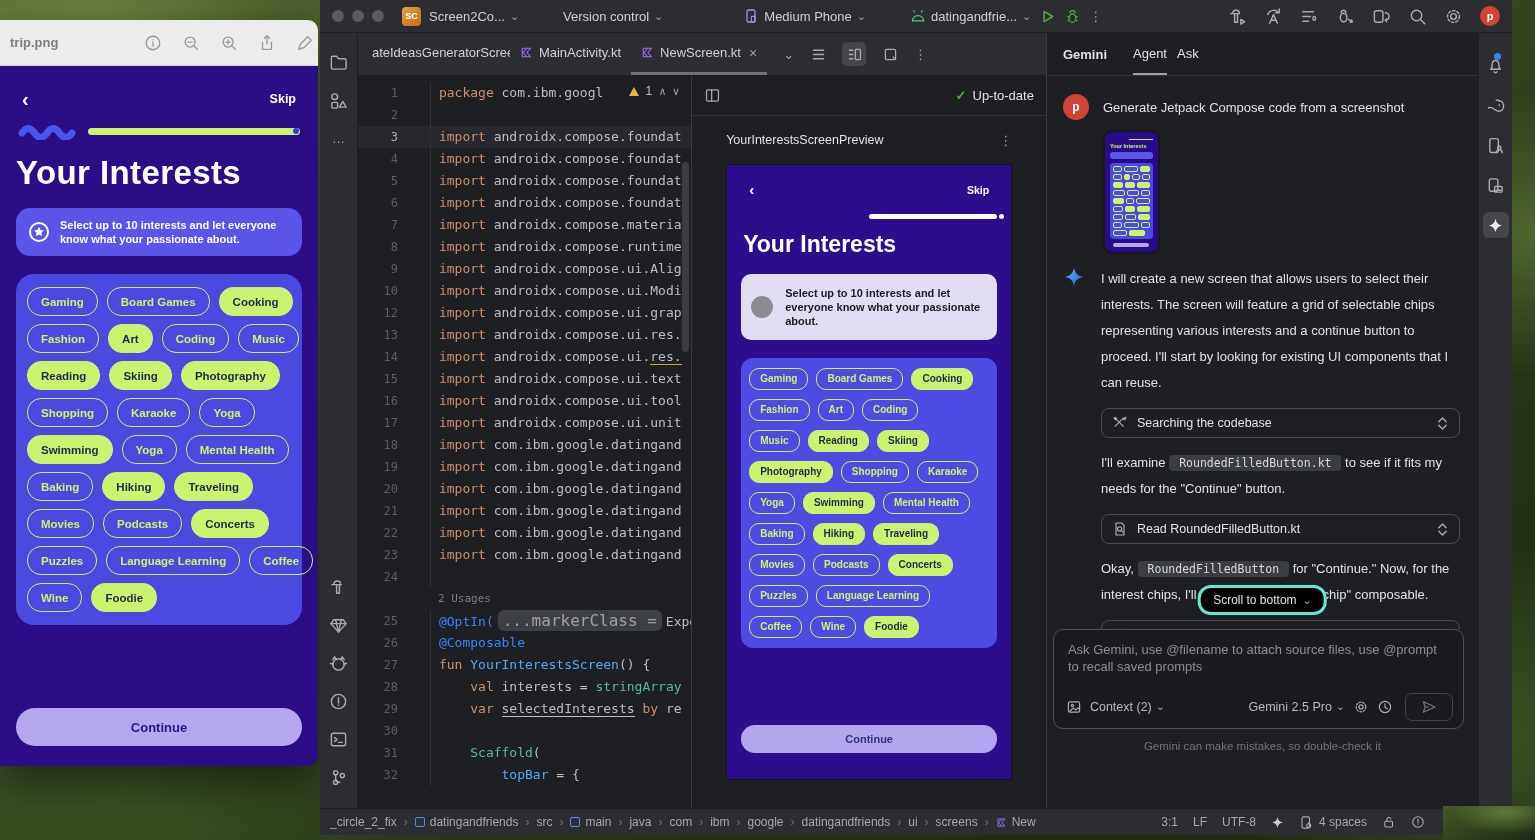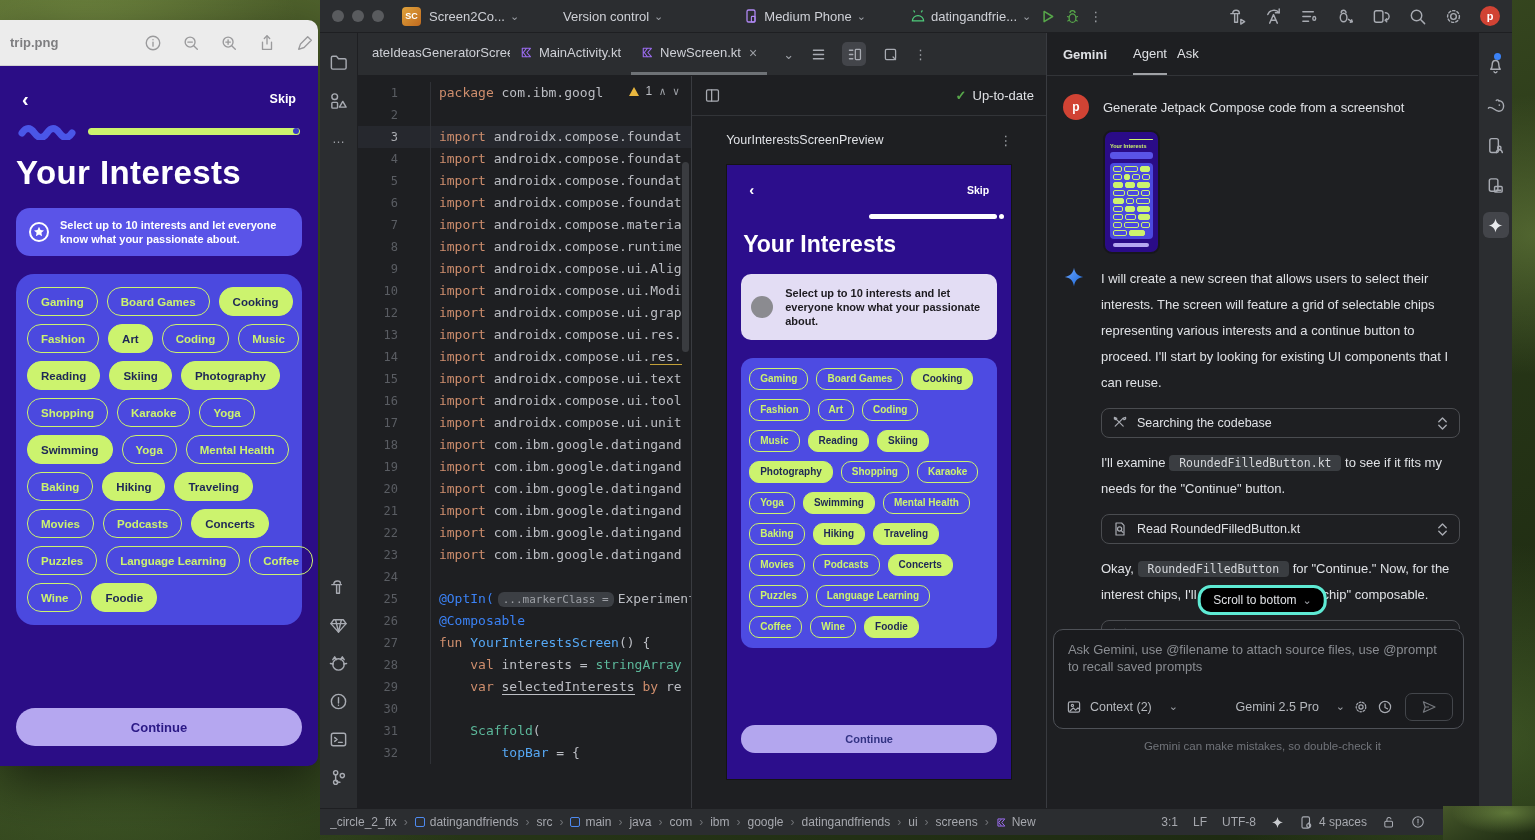--- a/index.html
+++ b/index.html
@@ -81,21 +81,21 @@
     font-family:"DejaVu Sans Mono","Liberation Mono",monospace;font-size:13px;padding-top:6px;box-sizing:border-box}
   .crow{display:flex;height:22px;line-height:22px;white-space:pre}
   .crow.cur{background:#26282E}
   .gut{width:40px;flex:none;text-align:right;color:#5A5D63;font-size:12px}
   .gutpad{width:32px;flex:none;border-right:1px solid #2F3136}
   .crow.cur .gut{color:#A9ABB0}
   .codetxt{padding-left:8px;overflow:hidden;white-space:pre}
   .tk-kw{color:#CF8E6D}.tk-pl{color:#BCBEC4}.tk-ann{color:#3b82f6}.tk-fn{color:#56A8F5}.tk-call{color:#5CB89B}.tk-param{color:#56A8F5}
   .tk-warn{color:#BCBEC4;border-bottom:1.5px solid #C2A038}
   .tk-und{color:#BCBEC4;border-bottom:1px solid #BCBEC4}
-  .tk-hint{background:#3C3F44;color:#9DA0A6;border-radius:6px;padding:1px 5px;font-size:11px;margin:0 4px}
+  .tk-hint{background:#3C3F44;color:#9DA0A6;border-radius:6px;padding:1px 5px;font-size:16px;margin:0 4px}
   .inlayrow{height:22px;line-height:22px;color:#7A7D84;font-size:11px;padding-left:80px}
   .insp{position:absolute;top:8px;right:12px;display:flex;align-items:center;gap:7px;background:#1E1F22;padding-left:6px}
   .warn-tri{width:0;height:0;border-left:5px solid transparent;border-right:5px solid transparent;border-bottom:9px solid #E8B63E}
   .insp .cnt{color:#BCBEC4;font-size:12px;font-family:"Liberation Sans",sans-serif}
   .insp .ch{color:#9DA0A6;font-size:11px}
   .scrollthumb{position:absolute;right:2px;top:86px;width:7px;height:190px;border-radius:4px;background:#4A4D52;opacity:.65}
 
   .compose{width:354px;background:#1E1F22;border-left:1px solid #393B40;display:flex;flex-direction:column;align-items:center}
   .cp-header{width:100%;height:40px;box-sizing:border-box;display:flex;align-items:center;padding:0 12px;border-bottom:1px solid #323438}
   .cp-status{margin-left:auto;display:flex;align-items:center;gap:6px;color:#DFE1E5;font-size:13px}
@@ -144,21 +144,21 @@
   .g-text{color:#DFE1E5;font-size:13px;line-height:26px}
   .g-code{font-family:"DejaVu Sans Mono","Liberation Mono",monospace;font-size:11.5px;background:#3A3D41;color:#D5D7DB;border-radius:4px;padding:1px 10px}
   .g-tool{flex:1;height:30px;border:1px solid #4A4C50;border-radius:8px;display:flex;align-items:center;gap:9px;padding:0 10px;box-sizing:border-box;margin-right:2px}
   .g-tool .lbl{color:#DFE1E5;font-size:12.5px}
   .g-tool .unfold{margin-left:auto}
   .scrollpill{position:absolute;left:50%;transform:translateX(-50%);bottom:14px;height:24px;border-radius:13px;
     background:#000000;border:3px solid #5eead4;color:#DFE1E5;font-size:12px;display:flex;align-items:center;gap:6px;padding:0 12px;white-space:nowrap}
   .inputbox{flex:none;margin:0 14px 0 6px;height:100px;border:1px solid #4E5157;border-radius:10px;background:#1A1B1E;position:relative;box-sizing:border-box}
   .placeholder{color:#8A8D92;font-size:13px;line-height:17px;padding:11px 14px 0 14px}
   .in-controls{position:absolute;left:12px;right:10px;bottom:7px;display:flex;align-items:center;gap:8px}
-  .in-label{color:#B6B9BE;font-size:12.5px;display:flex;align-items:flex-start;gap:17px}
+  .in-label{color:#B6B9BE;font-size:12.5px;display:flex;align-items:flex-start;gap:4px}
   .send{width:46px;height:26px;border:1px solid #43464B;border-radius:7px;display:flex;align-items:center;justify-content:center;margin-left:4px}
   .disclaimer{flex:none;height:34px;display:flex;align-items:center;justify-content:center;color:#707379;font-size:11.5px}
 
   .right-strip{width:34px;background:#2B2D30;border-left:1px solid #1E1F22;display:flex;flex-direction:column;align-items:center;padding-top:12px;box-sizing:border-box}
   .rs-cell{height:40px;display:flex;align-items:center;justify-content:center;position:relative}
   .rs-active{background:#43454A;border-radius:6px;width:26px;height:26px;display:flex;align-items:center;justify-content:center}
   .notif-dot{position:absolute;top:8px;right:4px;width:7px;height:7px;border-radius:50%;background:#3B82F6}
 
   .statusbar{position:absolute;left:0;top:808px;width:1123px;height:27px;background:#2B2D30;border-top:1px solid #1E1F22;
     display:flex;align-items:center;padding:0 18px 0 10px;box-sizing:border-box;color:#A6A8AE;font-size:12px}
@@ -537,20 +537,21 @@
                 <div class="crow"><span class="gut">15</span><span class="gutpad"></span><span class="codetxt"><span class="tk-kw">import </span><span class="tk-pl">androidx.compose.ui.text</span></span></div>
                 <div class="crow"><span class="gut">16</span><span class="gutpad"></span><span class="codetxt"><span class="tk-kw">import </span><span class="tk-pl">androidx.compose.ui.tool</span></span></div>
                 <div class="crow"><span class="gut">17</span><span class="gutpad"></span><span class="codetxt"><span class="tk-kw">import </span><span class="tk-pl">androidx.compose.ui.unit</span></span></div>
                 <div class="crow"><span class="gut">18</span><span class="gutpad"></span><span class="codetxt"><span class="tk-kw">import </span><span class="tk-pl">com.ibm.google.datingand</span></span></div>
                 <div class="crow"><span class="gut">19</span><span class="gutpad"></span><span class="codetxt"><span class="tk-kw">import </span><span class="tk-pl">com.ibm.google.datingand</span></span></div>
                 <div class="crow"><span class="gut">20</span><span class="gutpad"></span><span class="codetxt"><span class="tk-kw">import </span><span class="tk-pl">com.ibm.google.datingand</span></span></div>
                 <div class="crow"><span class="gut">21</span><span class="gutpad"></span><span class="codetxt"><span class="tk-kw">import </span><span class="tk-pl">com.ibm.google.datingand</span></span></div>
                 <div class="crow"><span class="gut">22</span><span class="gutpad"></span><span class="codetxt"><span class="tk-kw">import </span><span class="tk-pl">com.ibm.google.datingand</span></span></div>
                 <div class="crow"><span class="gut">23</span><span class="gutpad"></span><span class="codetxt"><span class="tk-kw">import </span><span class="tk-pl">com.ibm.google.datingand</span></span></div>
                 <div class="crow"><span class="gut">24</span><span class="gutpad"></span><span class="codetxt"></span></div>
+                <div class="inlayrow">2 Usages</div>
                 <div class="crow"><span class="gut">25</span><span class="gutpad"></span><span class="codetxt"><span class="tk-ann">@OptIn(</span><span class="tk-hint">...markerClass =</span><span class="tk-pl">Experiment</span></span></div>
                 <div class="crow"><span class="gut">26</span><span class="gutpad"></span><span class="codetxt"><span class="tk-ann">@Composable</span></span></div>
                 <div class="crow"><span class="gut">27</span><span class="gutpad"></span><span class="codetxt"><span class="tk-kw">fun </span><span class="tk-fn">YourInterestsScreen</span><span class="tk-pl">() {</span></span></div>
                 <div class="crow"><span class="gut">28</span><span class="gutpad"></span><span class="codetxt"><span class="tk-pl">    </span><span class="tk-kw">val </span><span class="tk-pl">interests = </span><span class="tk-call">stringArray</span></span></div>
                 <div class="crow"><span class="gut">29</span><span class="gutpad"></span><span class="codetxt"><span class="tk-pl">    </span><span class="tk-kw">var </span><span class="tk-und">selectedInterests</span><span class="tk-pl"> </span><span class="tk-kw">by</span><span class="tk-pl"> re</span></span></div>
                 <div class="crow"><span class="gut">30</span><span class="gutpad"></span><span class="codetxt"></span></div>
                 <div class="crow"><span class="gut">31</span><span class="gutpad"></span><span class="codetxt"><span class="tk-pl">    </span><span class="tk-call">Scaffold</span><span class="tk-pl">(</span></span></div>
                 <div class="crow"><span class="gut">32</span><span class="gutpad"></span><span class="codetxt"><span class="tk-pl">        </span><span class="tk-param">topBar</span><span class="tk-pl"> = {</span></span></div>
               </div>
             <div class="insp">

